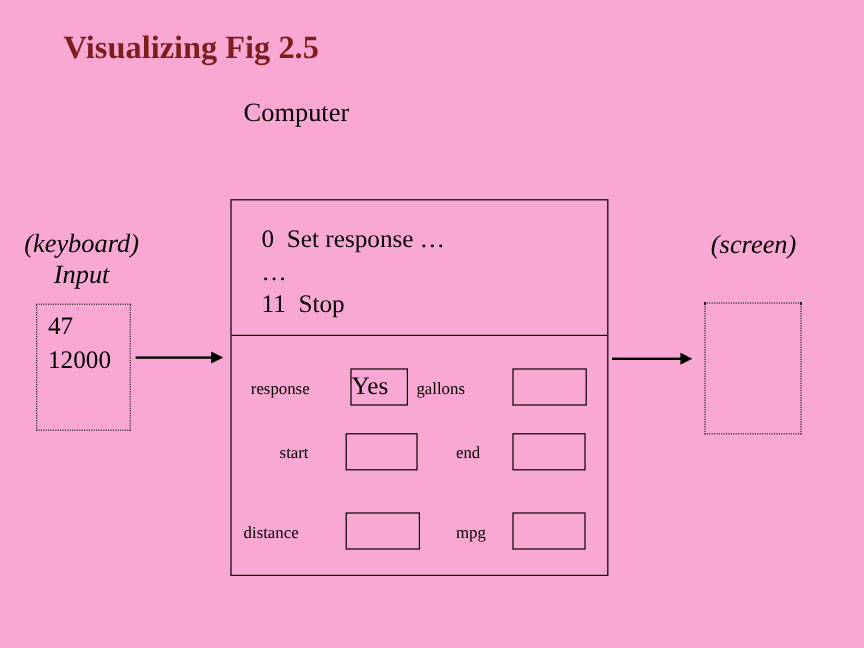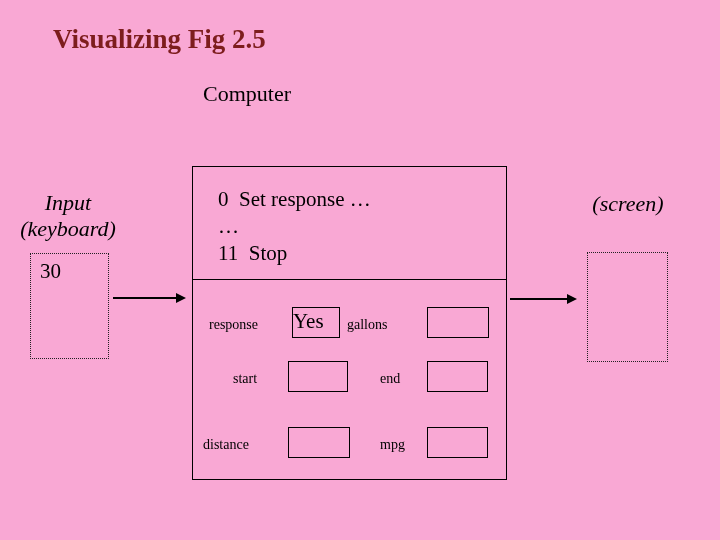--- a/index.html
+++ b/index.html
@@ -152,26 +152,27 @@
     <div class="mem-cell box-end"></div>
 
     <div class="mem-label lbl-distance">distance</div>
     <div class="mem-cell box-distance"></div>
 
     <div class="mem-label lbl-mpg">mpg</div>
     <div class="mem-cell box-mpg"></div>
   </div>
 
   <div class="side-label input-label">
+    <div>(keyboard)</div>
     <div>Input</div>
-    <div>(keyboard)</div>
   </div>
 
   <div class="dotted-box input-box">
-    <div>30</div>
+    <div>47</div>
+    <div>12000</div>
   </div>
 
   <div class="arrow-line in-arrow-line"></div>
   <div class="arrow-head in-arrow-head"></div>
 
   <div class="side-label output-label">
     <div>(screen)</div>
   </div>
 
   <div class="dotted-box output-box"></div>

